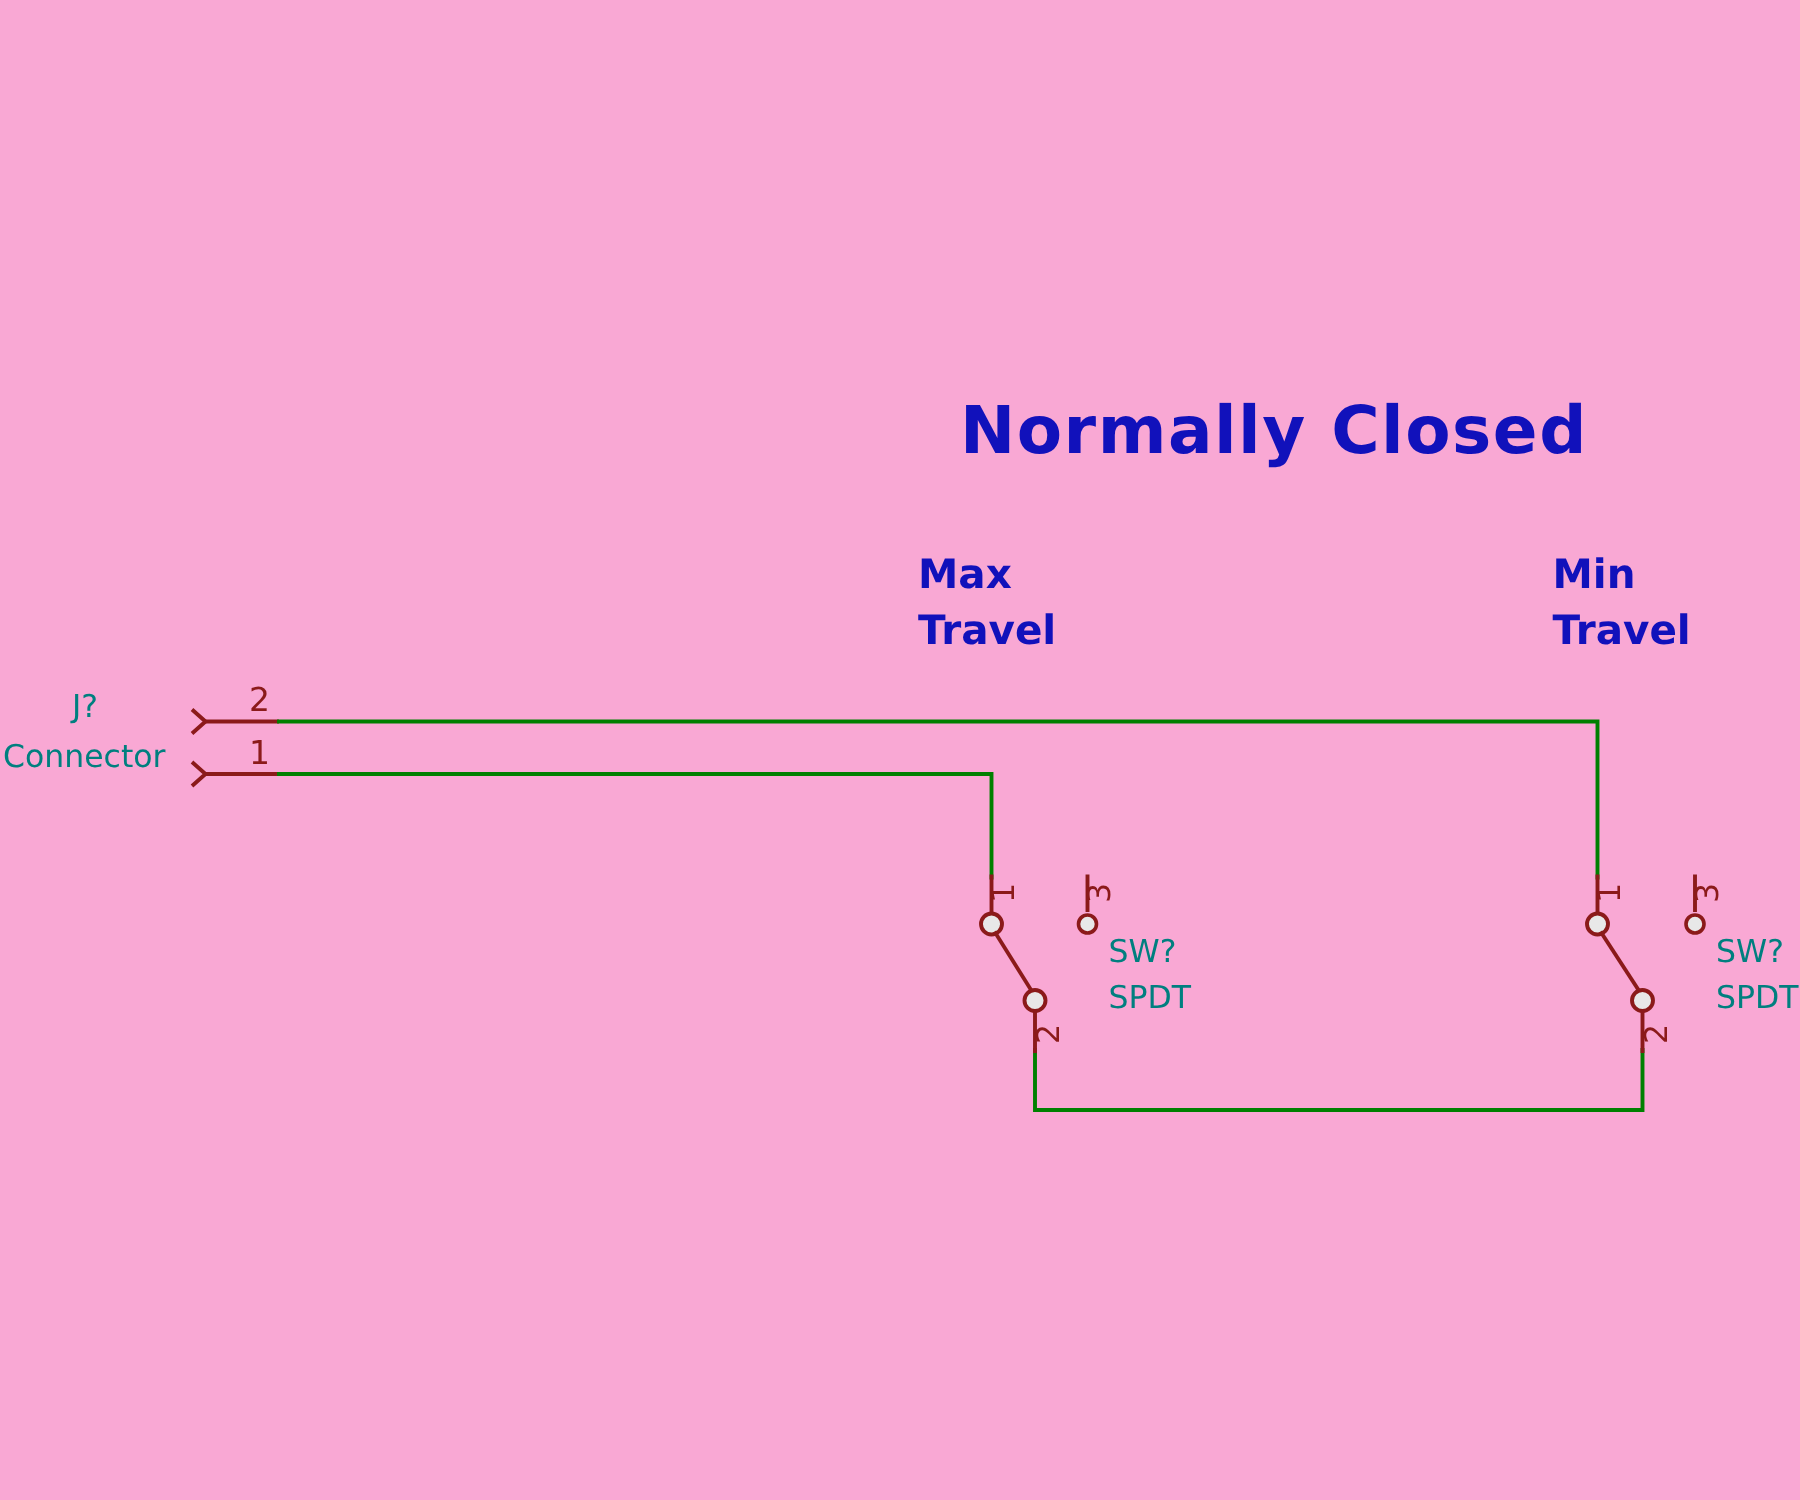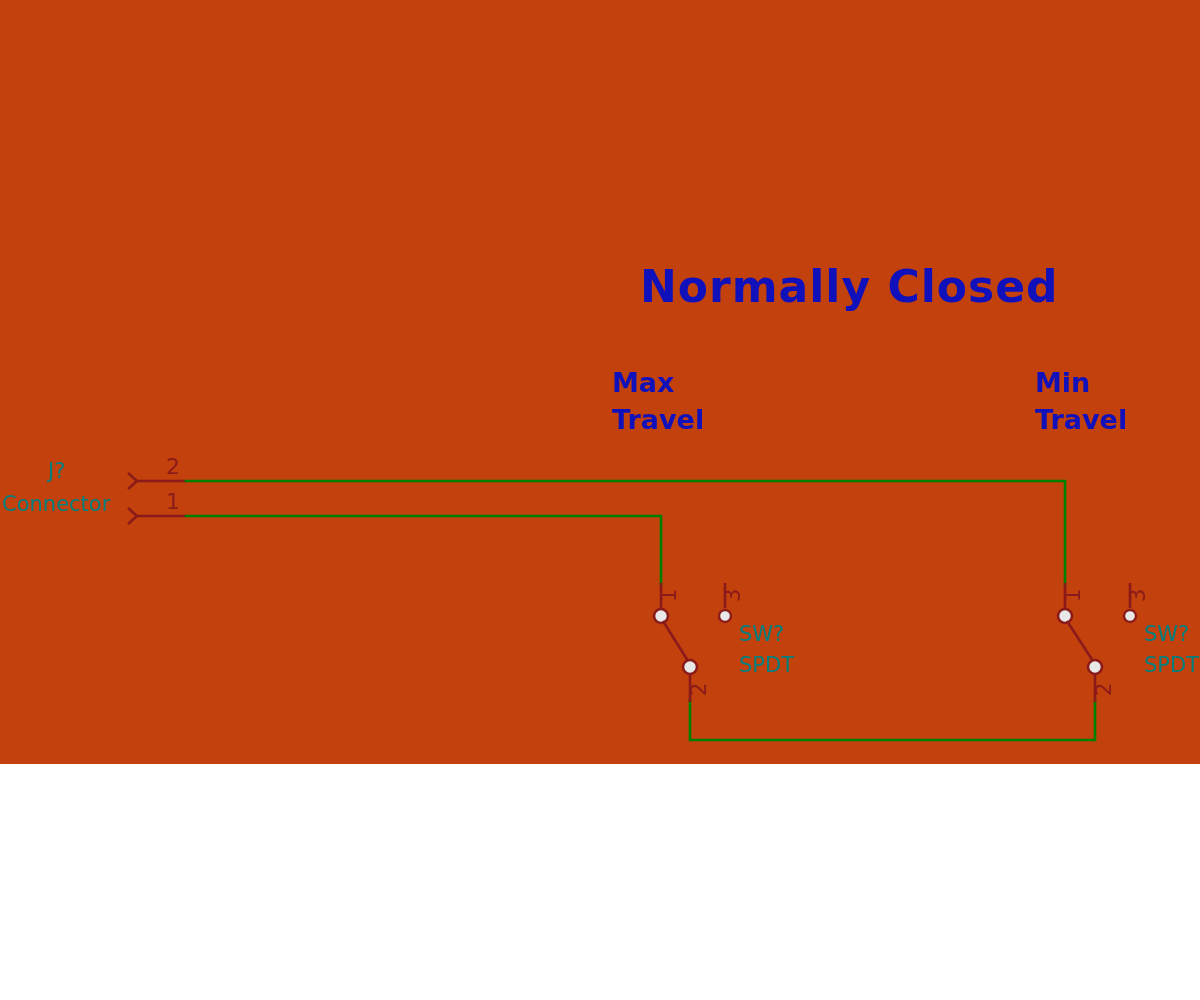--- a/index.html
+++ b/index.html
@@ -9,22 +9,22 @@
   }
   body {
     width: 1200px;
     height: 1000px;
     font-family: "DejaVu Sans", sans-serif;
     overflow: hidden;
   }
   #schematic-root {
     position: relative;
     width: 1200px;
-    height: 764px;
-    background: #c2410c;
+    height: 1000px;
+    background: #f9a8d4;
   }
   svg#schematic-canvas {
     display: block;
     width: 1200px;
     height: 1000px;
   }
   text {
     font-family: "DejaVu Sans", sans-serif;
     white-space: pre;
   }

